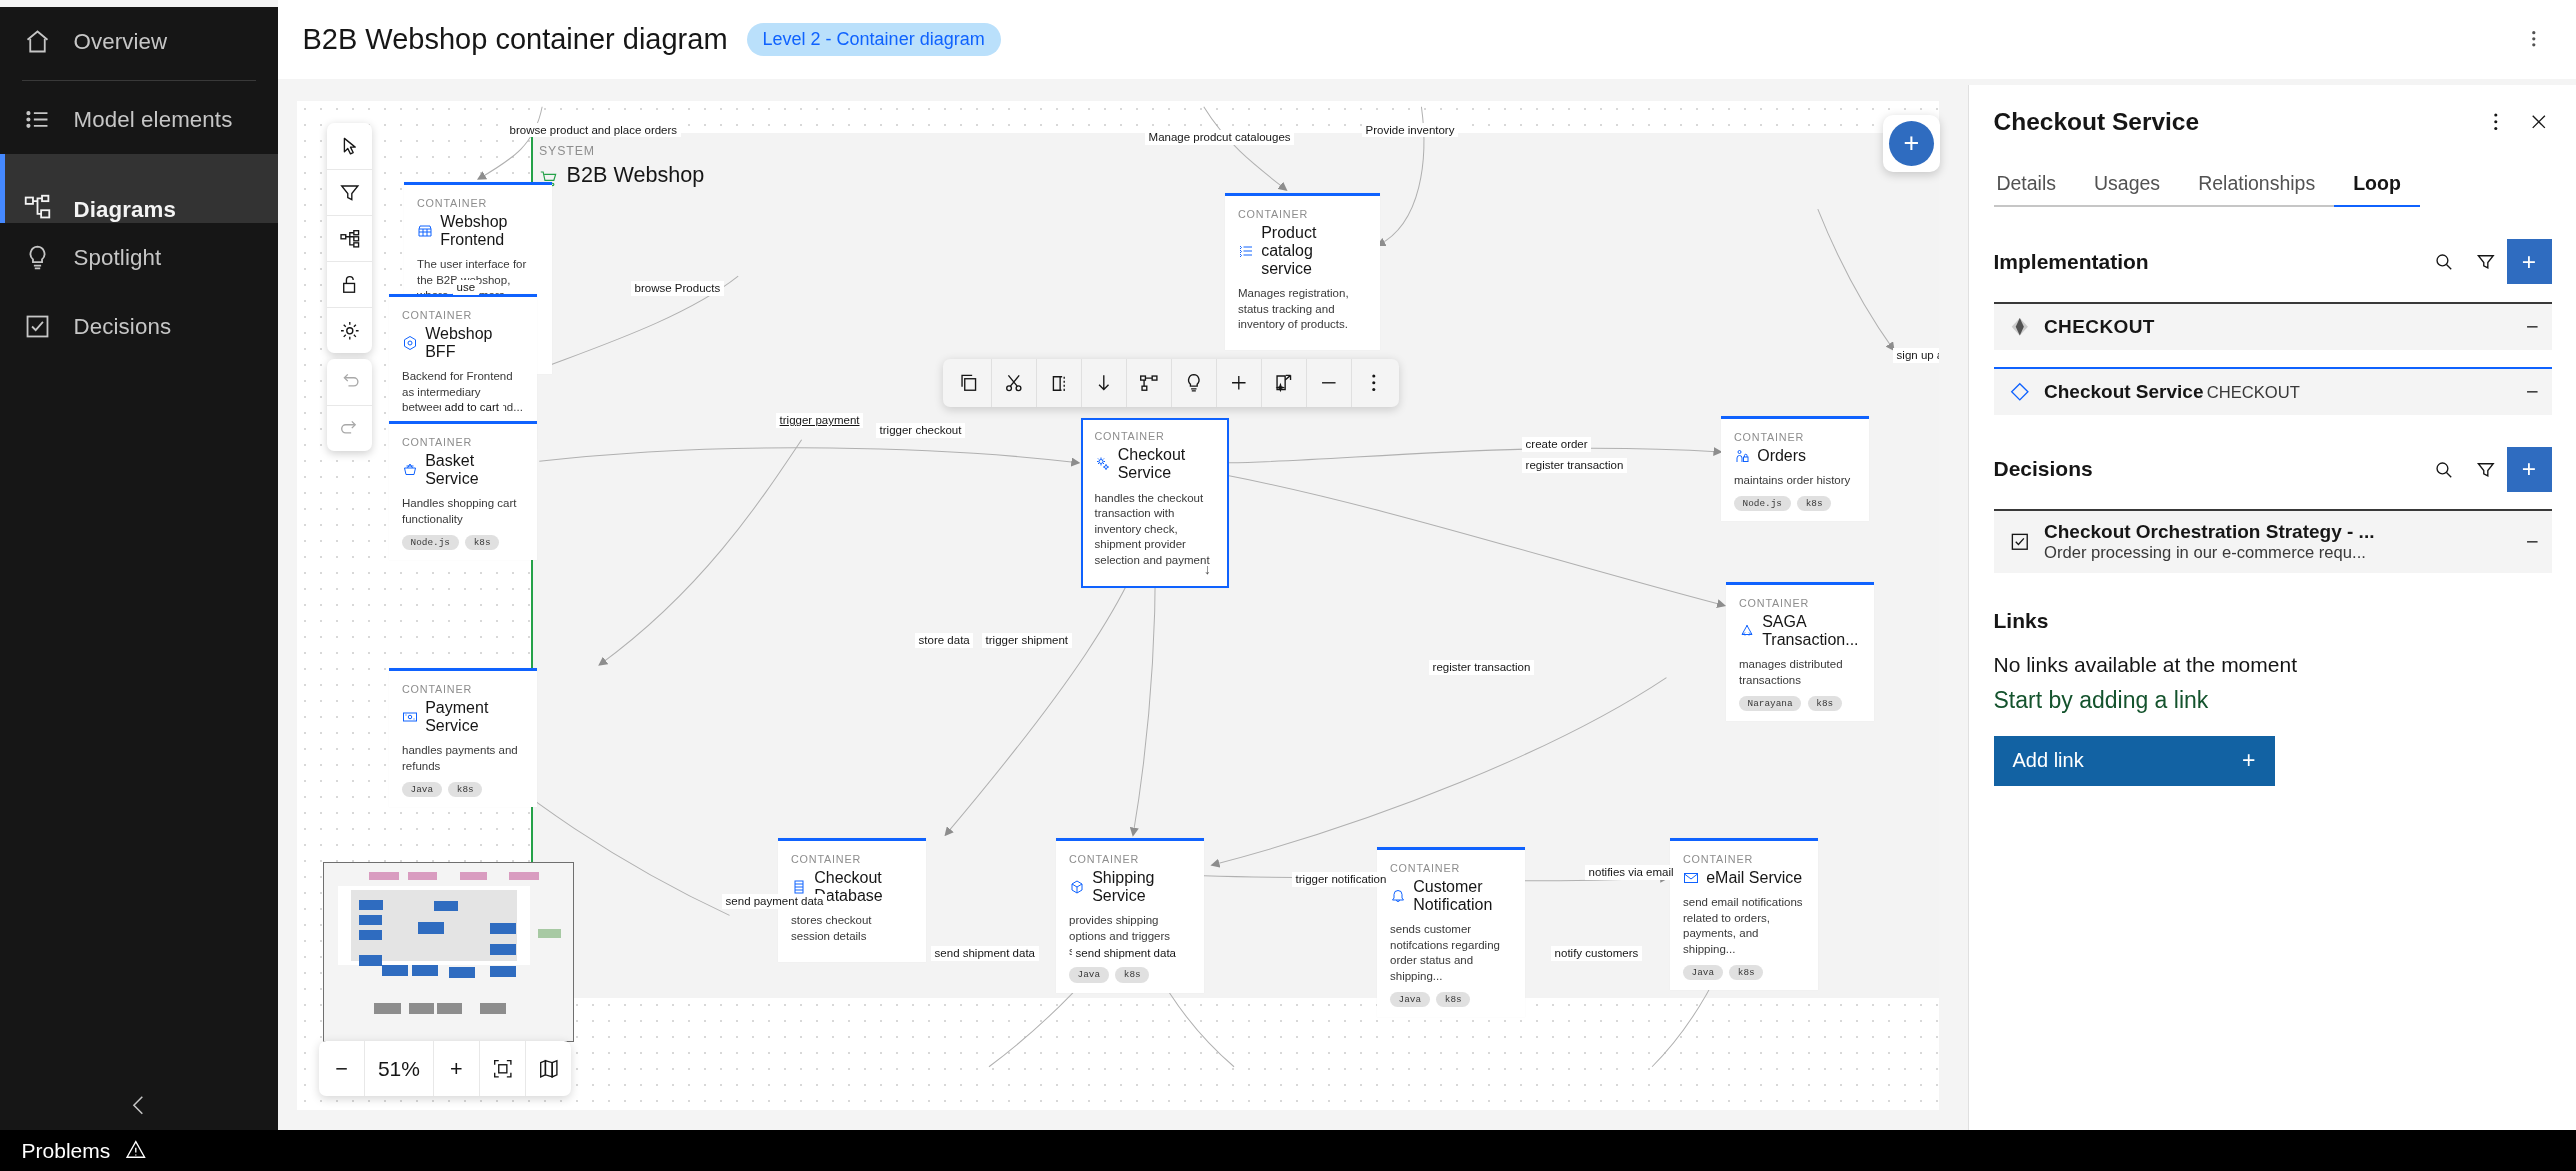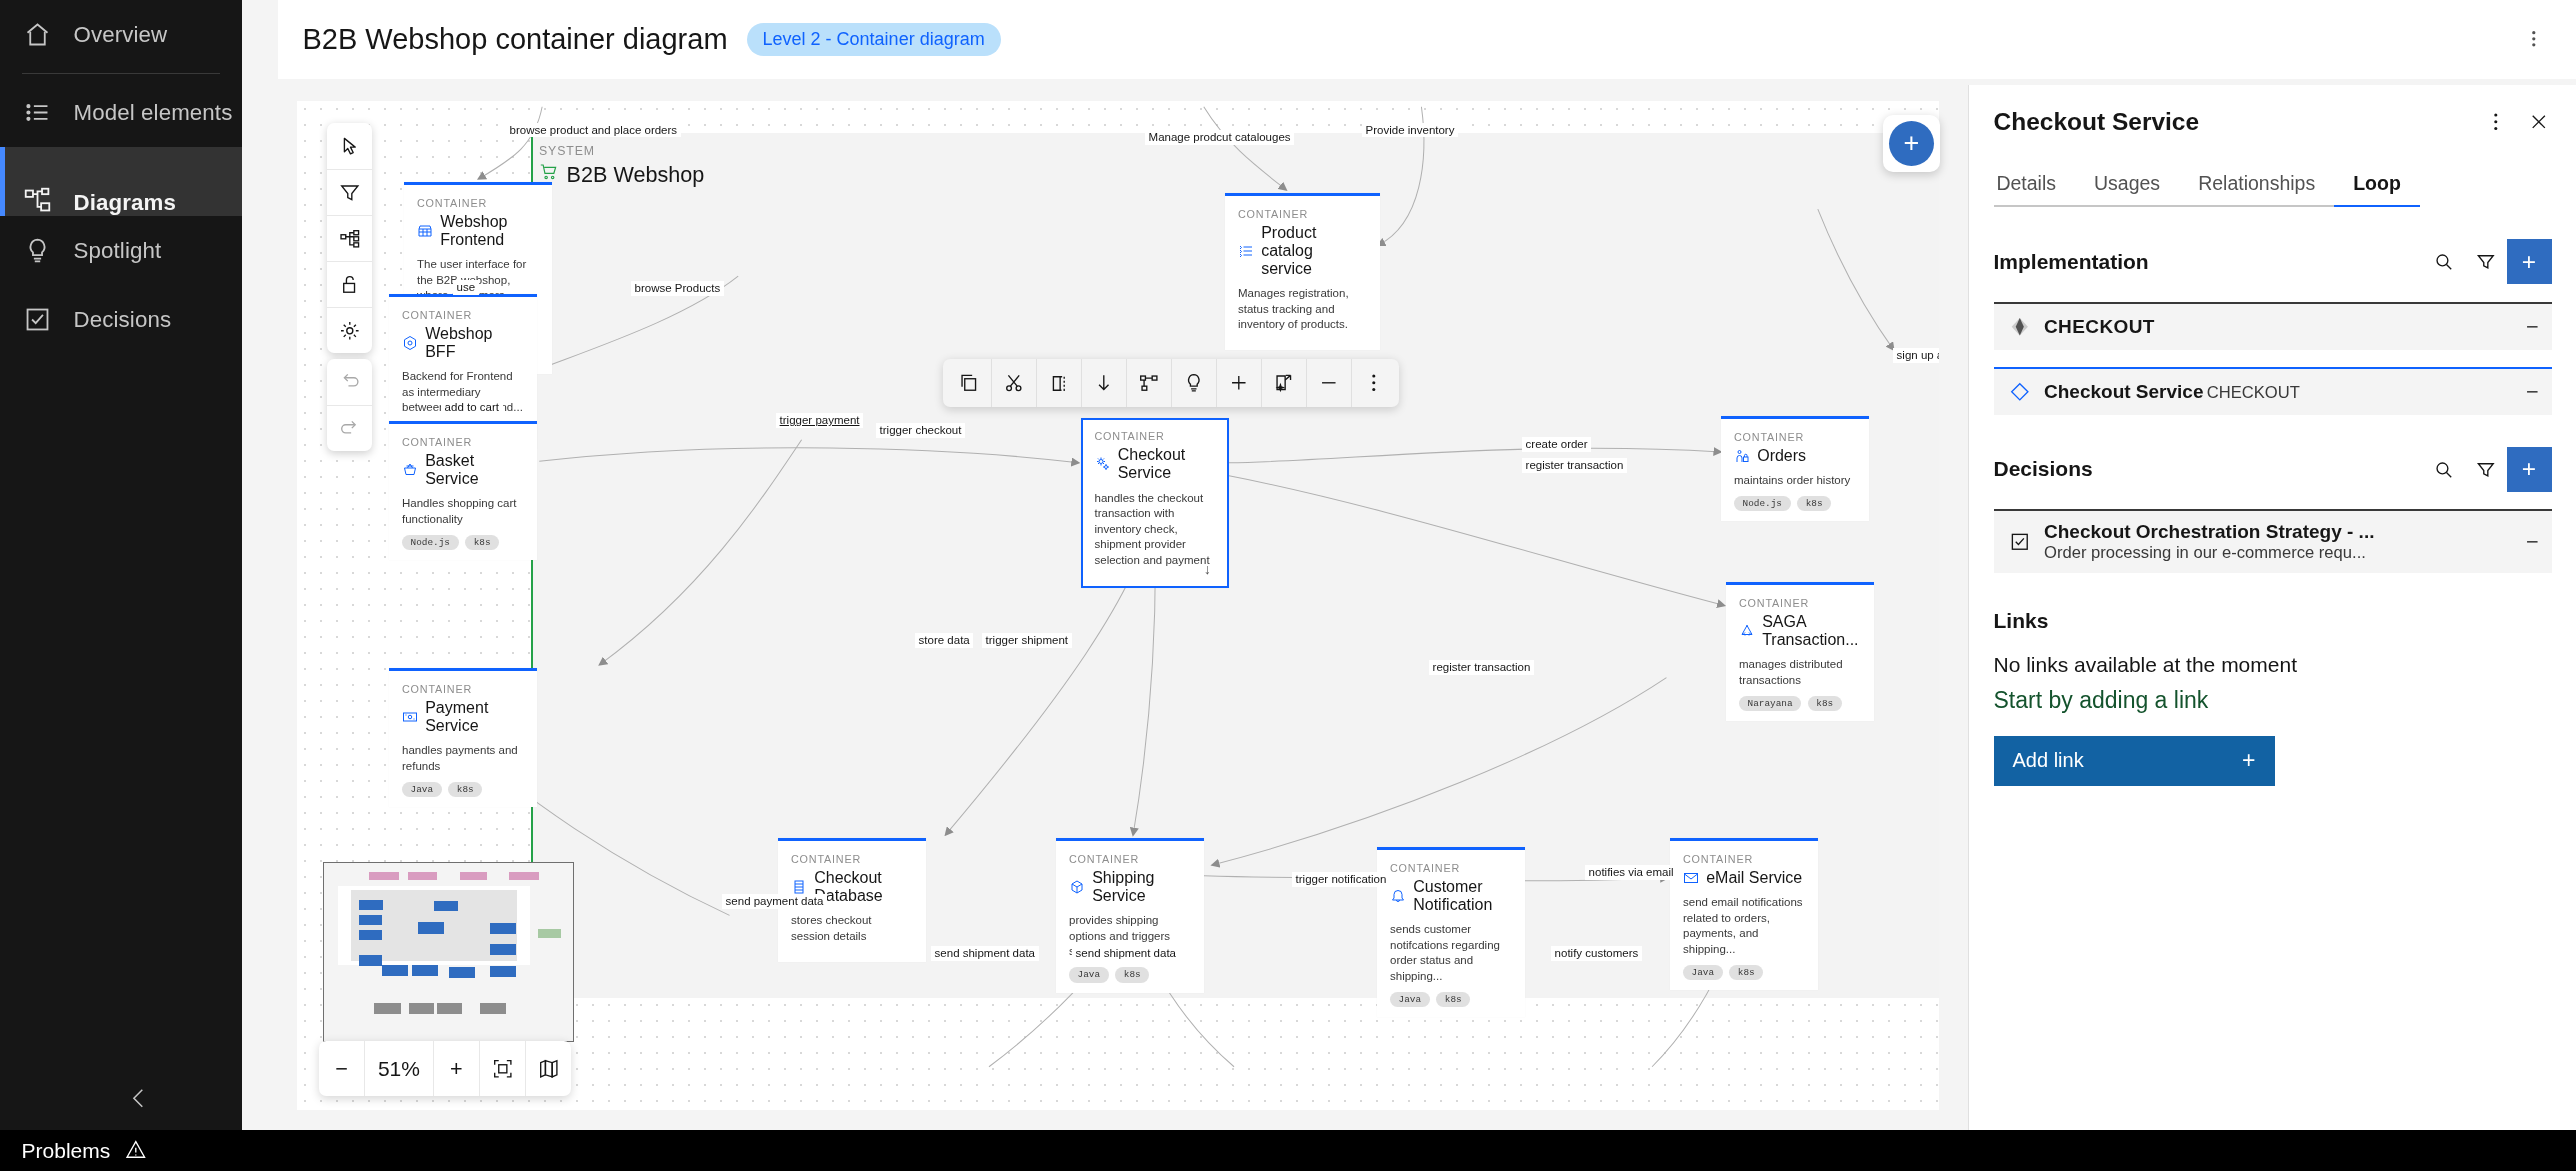--- a/index.html
+++ b/index.html
@@ -6,21 +6,21 @@
   html, body {
     width: 2576px; height: 1172px;
     font-family: "Liberation Sans", sans-serif;
     background: #ffffff;
     overflow: hidden;
   }
   .app { position: relative; width: 2576px; height: 1172px; background:#f4f4f4; }
 
   
   .rail {
-    position: absolute; left:0; top:0; width:242px; height:1130px;
+    position: absolute; left:0; top:7px; width:278px; height:1130px;
     background:#161616; color:#c6c6c6;
   }
   .rail-item {
     position: relative; display:flex; align-items:center; gap:20px;
     height: 69px; padding-left: 21.6px; cursor:pointer;
   }
   .rail-item .lbl { font-size: 22.3px; color:#c6c6c6; letter-spacing:0.1px; }
   .rail-item.active { background:#333333;align-items:flex-end; }
   .rail-item.active .lbl { color:#f4f4f4; font-weight:600; }
   .rail-item.active::before {
@@ -65,21 +65,21 @@
   .sys-boundary {
     position:absolute; left:234px; top:32px; width:1409px; height:865px;
     background:#f3f3f3; border-left:2.9px solid #24a148;
   }
   .sys-label-kind {
     position:absolute; left:242px; top:43px; font-size:12.3px; color:#8d8d8d;
     letter-spacing:0.9px;
   }
   .sys-label-name {
     position:absolute; left:242px; top:61px; font-size:21.6px; color:#161616;
-    display:flex; align-items:flex-start; gap:8.6px;
+    display:flex; align-items:flex-end; gap:8.6px;
   }
 
   
   .node {
     position:absolute; background:#fff; border-top:3.6px solid #0f62fe;
     padding: 11.5px 13px 10px 13px;
     box-shadow: 0 0 0 0.4px rgba(0,0,0,0.02);
   }
   .node.selected { border:2.2px solid #0f62fe; border-top:2.2px solid #0f62fe; padding: 10px 11.5px; }
   .node .kind { font-size:10.8px; color:#8d8d8d; letter-spacing:0.8px; margin-bottom:4.3px;}

